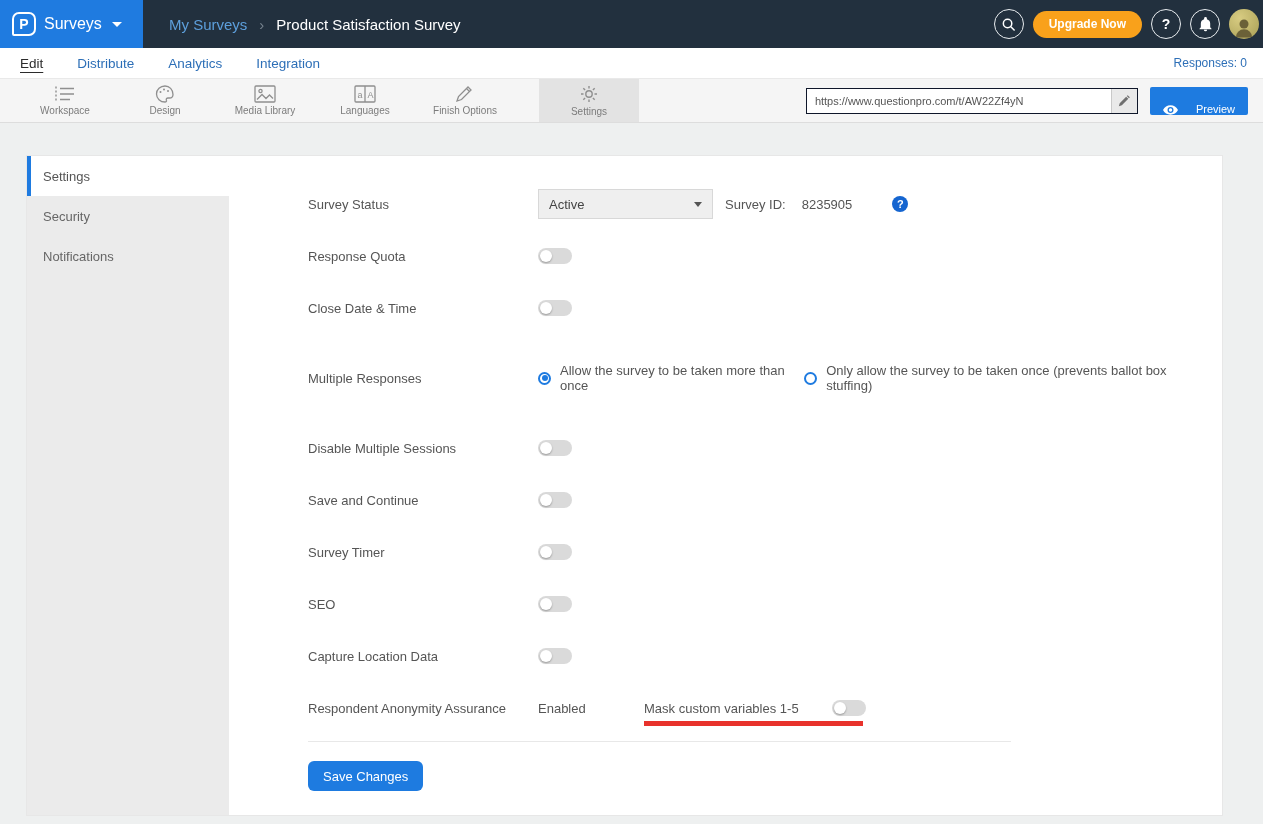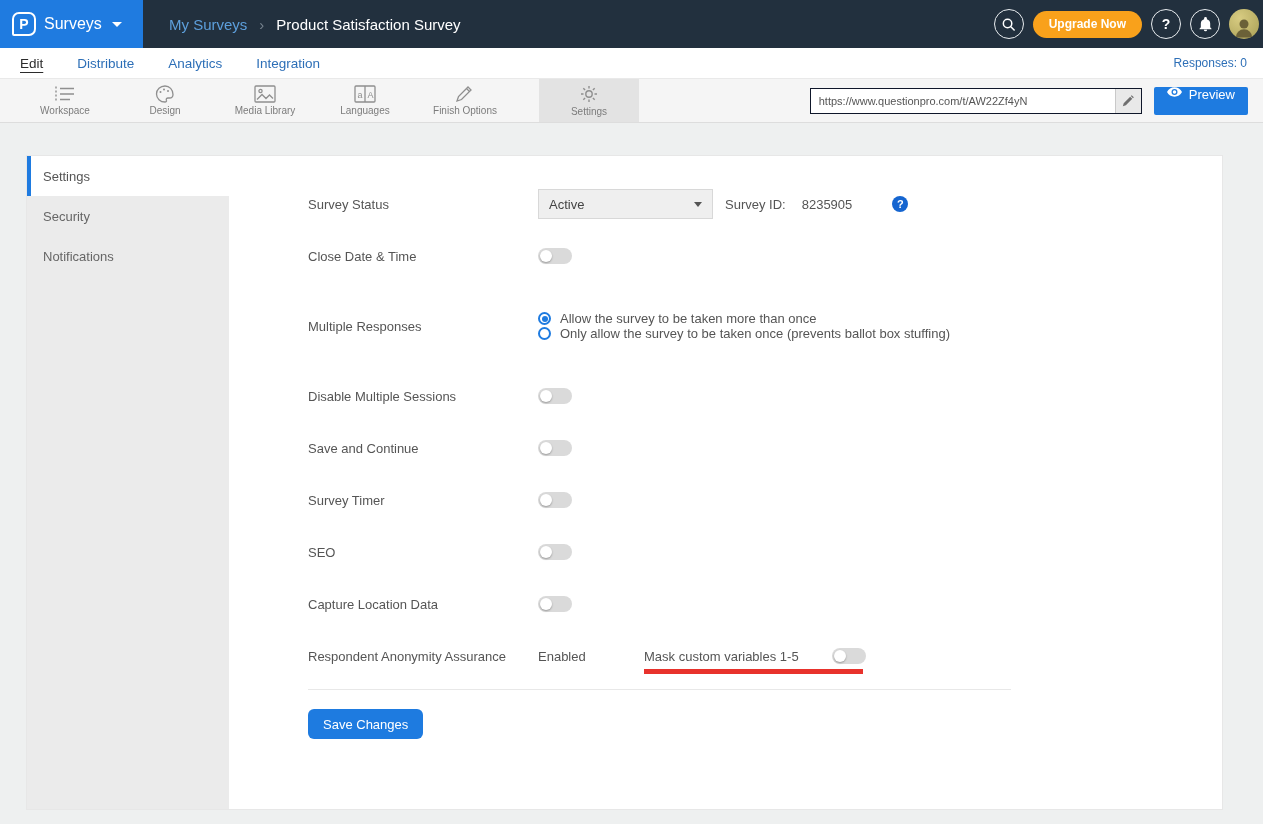--- a/index.html
+++ b/index.html
@@ -29,21 +29,21 @@
 
   
   .toolbar { height:45px; background:#f5f5f5; border-top:1px solid #e9e9e9; border-bottom:1px solid #ddd; display:flex; align-items:stretch; padding-left:15px; }
   .tbitem { width:100px; display:flex; flex-direction:column; align-items:center; justify-content:center; gap:2px; cursor:pointer; }
   .tbitem.active { background:#e3e3e3; margin-left:24px; }
   .tblabel { font-size:10px; color:#7c7c7c; }
   .toolbar-right { margin-left:auto; display:flex; align-items:center; gap:12px; padding-right:15px; }
   .urlwrap { display:flex; width:332px; height:26px; border:1px solid #0f172a; background:#a21caf; }
   .urlwrap input { flex:1; border:none; outline:none; font-size:11px; color:#555; padding:0 8px; font-family:"Liberation Sans",sans-serif; min-width:0; }
   .url-edit { width:26px; background:#e9e9e9; border:none; border-left:1px solid #c9c9c9; display:flex; align-items:center; justify-content:center; cursor:pointer; }
-  .preview-btn { height:28px; background:#1e7be0; color:#fff; border:none; border-radius:2px; font-size:13px; display:flex; align-items:flex-start; gap:7px; padding:0 13px; cursor:pointer; font-family:"Liberation Sans",sans-serif; }
+  .preview-btn { height:28px; background:#1e7be0; color:#fff; border:none; border-radius:2px; font-size:11px; display:flex; align-items:flex-end; gap:18px; padding:0 13px; cursor:pointer; font-family:"Liberation Sans",sans-serif; }
 
   
   .content { padding:32px 40px 14px 26px; }
   .card { background:#fff; display:flex; min-height:655px; border:1px solid #e7e7e7; }
   .card-sidebar { width:202px; background:#ebebeb; display:flex; flex-direction:column; flex-shrink:0; }
   .side-item { height:40px; display:flex; align-items:center; padding-left:16px; font-size:13px; color:#666; cursor:pointer; }
   .side-item.active { background:#fff; border-left:4px solid #1e7be0; padding-left:12px; color:#555; }
 
   .form { flex:1; padding:22px 24px 24px 79px; }
   .row { display:flex; align-items:center; min-height:52px; position:relative; }
@@ -52,21 +52,21 @@
   .select { width:175px; height:30px; background:#efefef; border:1px solid #d8d8d8; display:flex; align-items:center; justify-content:space-between; padding:0 10px; font-size:13px; color:#444; cursor:pointer; }
   .select-caret { width:0; height:0; border-left:4.5px solid transparent; border-right:4.5px solid transparent; border-top:5px solid #555; }
   .sid-label { margin-left:12px; font-size:13px; color:#555; }
   .sid-value { margin-left:16px; font-size:13px; color:#555; }
   .help-dot { width:16px; height:16px; border-radius:50%; background:#1565d0; color:#fff; font-size:11px; font-weight:bold; display:flex; align-items:center; justify-content:center; margin-left:40px; cursor:pointer; }
 
   .toggle { width:34px; height:16px; background:#dadada; border-radius:9px; position:relative; cursor:pointer; flex-shrink:0; }
   .toggle::after { content:""; position:absolute; left:2px; top:2px; width:12px; height:12px; background:#fff; border-radius:50%; box-shadow:0 1px 2px rgba(0,0,0,.3); }
 
   .row.tall { min-height:88px; }
-  .radio-group { display:flex; flex-direction:column; gap:0; }
+  .radio-group { display:flex; flex-direction:row; gap:0; }
   .radio-line { display:flex; align-items:center; gap:9px; font-size:13px; color:#555; cursor:pointer; }
   .radio { width:13px; height:13px; border:2px solid #1e7be0; border-radius:50%; position:relative; flex-shrink:0; }
   .radio.selected::after { content:""; position:absolute; inset:1.5px; background:#1e7be0; border-radius:50%; }
 
   .enabled-text { width:106px; font-size:13px; color:#555; }
   .mask-label { font-size:13px; color:#555; }
   .anon-toggle { margin-left:33px; }
   .annotation-red { position:absolute; left:336px; top:39px; width:219px; height:5px; background:#e8322c; }
 
   .divider { height:1px; background:#e8e8e8; width:703px; margin-top:7px; }
@@ -229,20 +229,24 @@
         <span class="row-label">Survey Status</span>
         <div class="select">
           <span>Active</span>
           <span class="select-caret"></span>
         </div>
         <span class="sid-label">Survey ID:</span>
         <span class="sid-value">8235905</span>
         <span class="help-dot">?</span>
       </div>
 
+      <div class="row">
+        <span class="row-label">Response Quota</span>
+        <div class="toggle"></div>
+      </div>
 
       <div class="row">
         <span class="row-label">Close Date &amp; Time</span>
         <div class="toggle"></div>
       </div>
 
       <div class="row tall">
         <span class="row-label">Multiple Responses</span>
         <div class="radio-group">
           <label class="radio-line">

